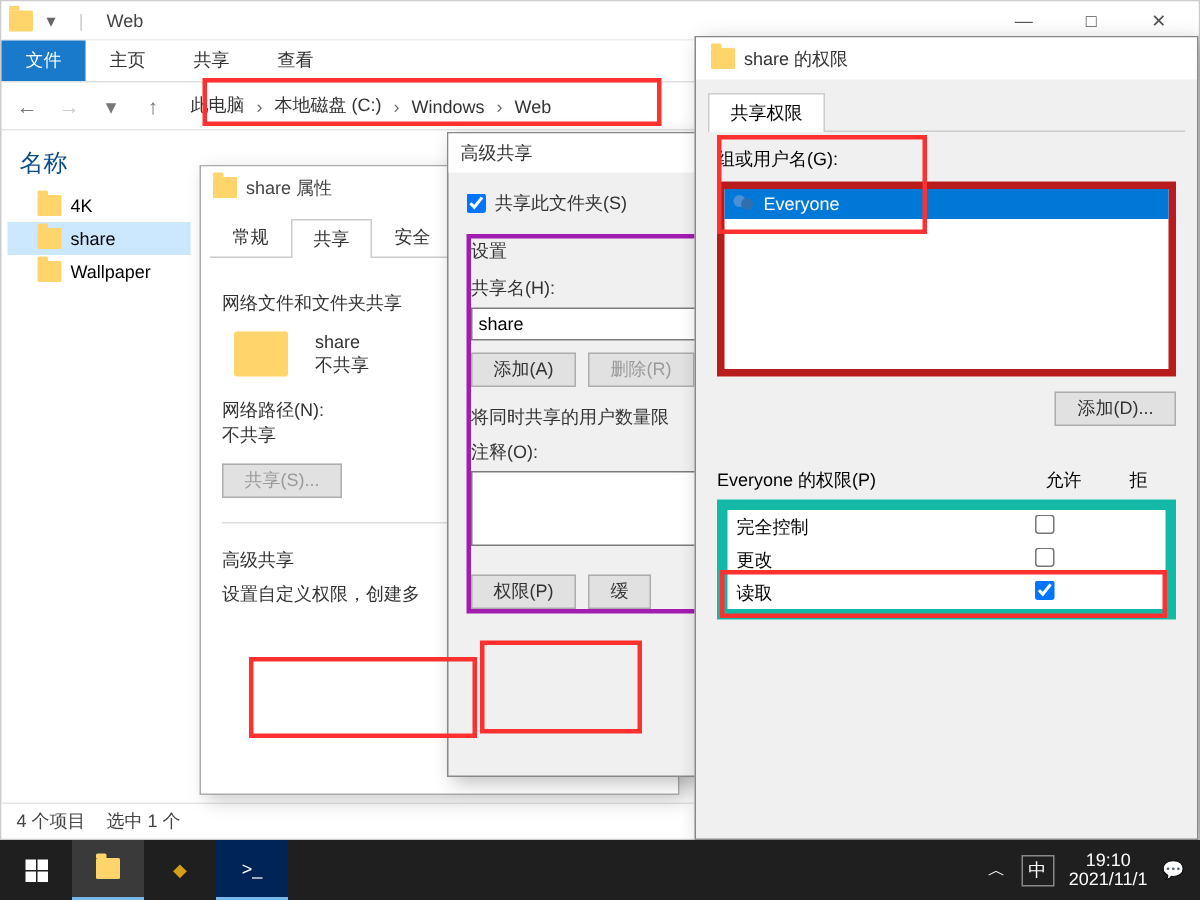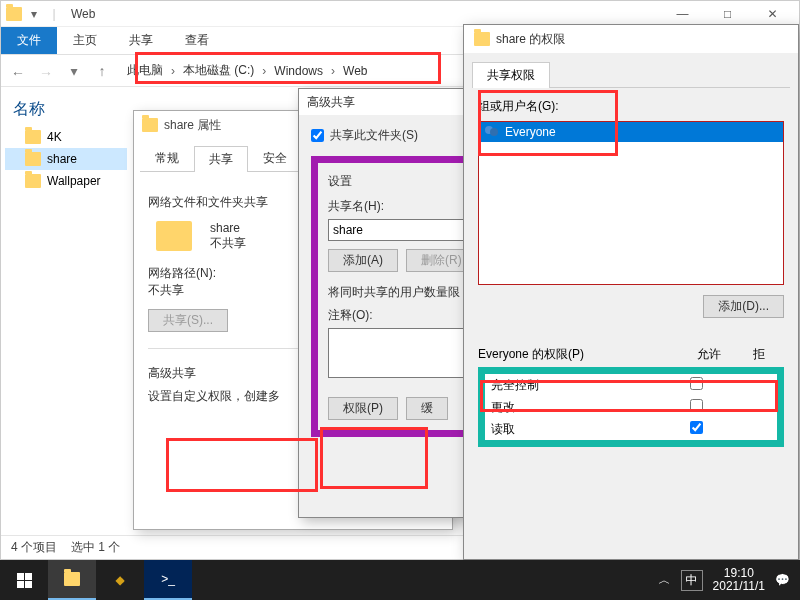--- a/index.html
+++ b/index.html
@@ -45,33 +45,33 @@
 .props .big-folder { width: 36px; height: 30px; background: #ffd56b; border-radius: 2px; margin: 4px 8px; display: inline-block; }
 .props .share-info { display: flex; align-items: center; gap: 10px; margin-bottom: 10px; }
 .btn { display: inline-flex; align-items: center; justify-content: center; height: 23px; padding: 0 14px; background: #e1e1e1; border: 1px solid #adadad; color: #333; }
 .btn.disabled { color: #9a9a9a; }
 
 
 .adv { position: absolute; left: 298px; top: 88px; width: 260px; height: 430px; background: #f0f0f0; border: 1px solid #888; box-shadow: 4px 4px 12px rgba(0,0,0,.25); }
 .adv .dlg-title { height: 26px; background: #fff; display: flex; align-items: center; padding: 0 8px; color: #333; }
 .adv .content { padding: 12px 12px; color: #333; }
 .adv label.cb { display: flex; align-items: center; gap: 6px; margin-bottom: 12px; }
-.adv .group { border: 7px solid #a21caf; padding: 10px; margin-bottom: 10px; }
+.adv .group { border: 3px solid #a21caf; margin-bottom: 10px; }
 .adv .field-lbl { margin: 6px 0 4px; }
 .adv input[type=text] { width: 100%; height: 22px; border: 1px solid #7a7a7a; padding: 0 4px; background: #fff; }
 .adv textarea { width: 100%; height: 50px; border: 1px solid #7a7a7a; padding: 2px 4px; background: #fff; resize: none; }
 .adv .row { display: flex; gap: 8px; margin-top: 8px; }
 
 
 .perm { position: absolute; left: 463px; top: 24px; width: 336px; height: 536px; background: #f0f0f0; border: 1px solid #888; box-shadow: 4px 4px 14px rgba(0,0,0,.25); }
 .perm .dlg-title { height: 28px; background: #fff; display: flex; align-items: center; padding: 0 10px; color: #333; }
 .perm .tabs { display: flex; margin: 8px 8px 0; border-bottom: 1px solid #ccc; }
 .perm .tabs .t { padding: 4px 14px; border: 1px solid #ccc; border-bottom: none; background: #fff; position: relative; top: 1px; }
 .perm .content { padding: 10px 14px; }
-.perm .listbox { height: 164px; border: 1px solid #b91c1c; background: #fff; margin-top: 6px; text-align: center; }
+.perm .listbox { height: 130px; border: 5px solid #b91c1c; background: #fff; margin-top: 6px; text-align: center; }
 .perm .listrow { height: 20px; display: flex; align-items: center; gap: 6px; padding: 0 6px; }
 .perm .listrow.sel { background: #0078d7; color: #fff; }
 .perm .right-btns { display: flex; justify-content: flex-end; margin-top: 10px; gap: 8px; }
 .perm .perms-hdr { display: flex; margin-top: 28px; }
 .perm .perms-hdr .c1 { flex: 1; }
 .perm .perms-hdr .c2 { width: 50px; text-align: center; }
 .perm .perm-row { display: flex; align-items: center; height: 22px; padding: 0 6px; }
 .perm .perm-row .c1 { flex: 1; }
 .perm .perm-row .c2 { width: 50px; text-align: center; }
 .perms-box { border: 7px solid #14b8a6; background: #fff; margin-top: 4px; }

